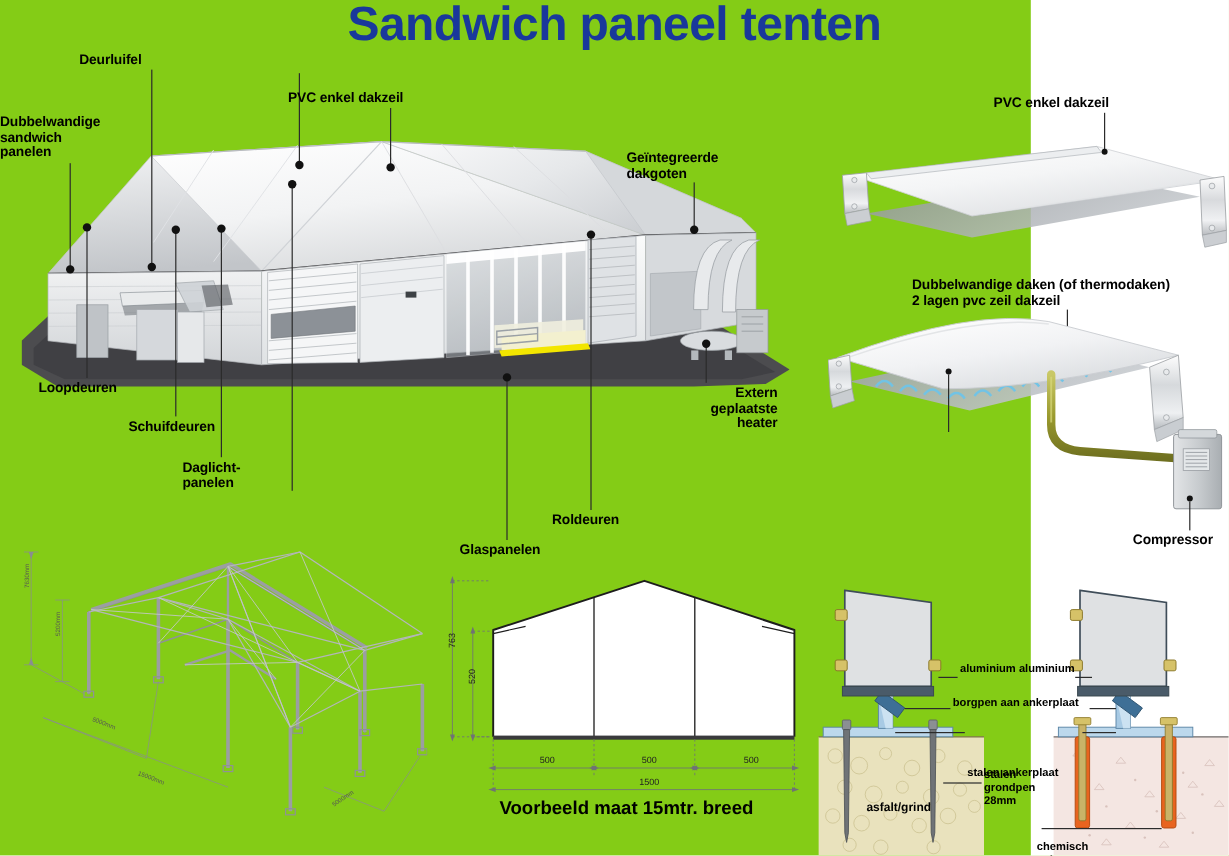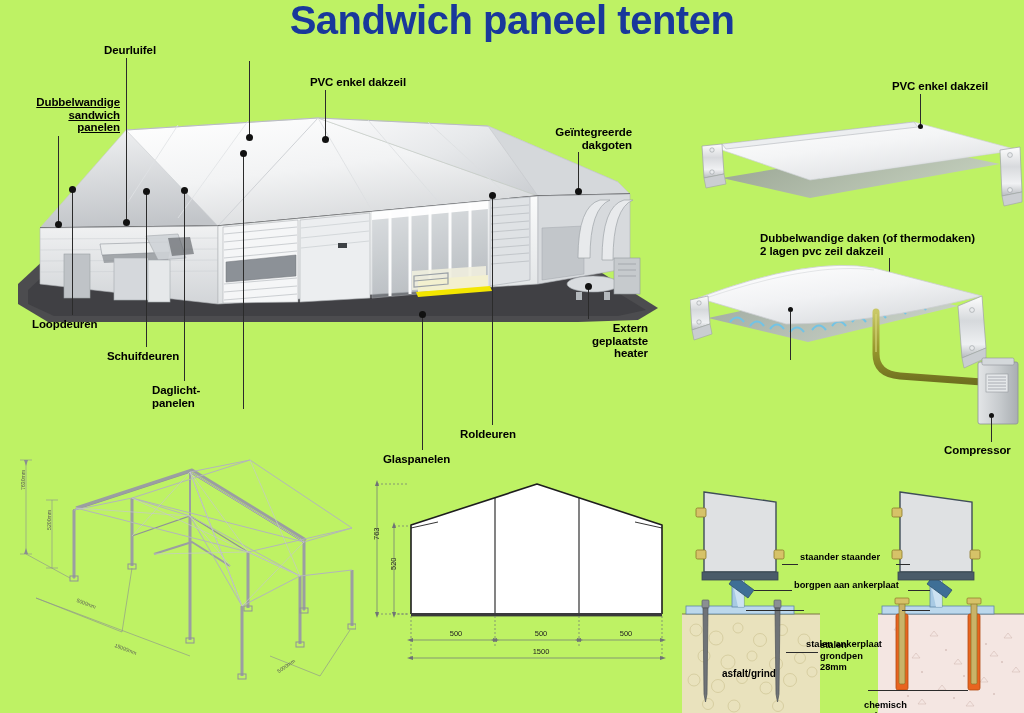--- a/index.html
+++ b/index.html
@@ -1,22 +1,22 @@
 <!DOCTYPE html>
 <html><head>
 <meta charset="utf-8">
 <style>
   html,body{margin:0;padding:0;background:#fff;}
   body{width:1024px;height:713px;overflow:hidden;
        font-family:"Liberation Sans",sans-serif;color:#000;}
-  #stage{position:relative;width:1024px;height:713px;background:#bef264;}
+  #stage{position:relative;width:859px;height:713px;background:#84cc16;}
 
   .lbl{position:absolute;font-weight:bold;font-size:11.5px;line-height:12.5px;
        color:#000;white-space:pre-line;letter-spacing:-0.1px;}
-  .lbl.c{text-align:right;}
+  .lbl.c{text-align:left;}
   .lbl.l{text-align:left;}
 
   .lead{position:absolute;background:#2b2b2b;}
   .lead.v{width:1px;}
   .dot{position:absolute;width:7px;height:7px;border-radius:50%;background:#111;}
   .dot.sm{width:5px;height:5px;}
 
   
   #title{position:absolute;left:0;top:-2px;width:1024px;text-align:center;
          font-size:40px;font-weight:bold;color:#19389b;letter-spacing:-0.5px;}
@@ -201,21 +201,21 @@
   <div class="lead v" style="left:126px;top:58px;height:165px;"></div>
   <div class="dot" style="left:123px;top:219px;"></div>
 
   <div class="lead v" style="left:249px;top:61px;height:76px;"></div>
   <div class="dot" style="left:246px;top:134px;"></div>
 
   <div class="lbl c" style="left:240px;top:76px;width:166px;">PVC enkel dakzeil</div>
   <div class="lead v" style="left:325px;top:90px;height:49px;"></div>
   <div class="dot" style="left:322px;top:136px;"></div>
 
-  <div class="lbl c" style="left:0px;top:96px;width:120px;text-decoration:underline;">Dubbelwandige
+  <div class="lbl c" style="left:0px;top:96px;width:120px;">Dubbelwandige
 sandwich
 panelen</div>
   <div class="lead v" style="left:58px;top:136px;height:89px;"></div>
   <div class="dot" style="left:55px;top:221px;"></div>
 
   <div class="lbl c" style="left:522px;top:126px;width:110px;">Geïntegreerde
 dakgoten</div>
   <div class="lead v" style="left:578px;top:152px;height:40px;"></div>
   <div class="dot" style="left:575px;top:188px;"></div>
 
@@ -512,20 +512,21 @@
     <polygon points="298,168 298,172 304,170" fill="#6f7276"></polygon>
     <polygon points="51,186 51,190 45,188" fill="#6f7276"></polygon>
     <polygon points="298,186 298,190 304,188" fill="#6f7276"></polygon>
   </svg>
   <div class="sdim" style="left:372px;top:540px;transform:rotate(-90deg);transform-origin:left top;">763</div>
   <div class="sdim" style="left:389px;top:570px;transform:rotate(-90deg);transform-origin:left top;">520</div>
   <div class="sdim" style="left:441px;top:629px;width:30px;text-align:center;">500</div>
   <div class="sdim" style="left:526px;top:629px;width:30px;text-align:center;">500</div>
   <div class="sdim" style="left:611px;top:629px;width:30px;text-align:center;">500</div>
   <div class="sdim" style="left:526px;top:647px;width:30px;text-align:center;">1500</div>
+  <div id="sectcap">Voorbeeld maat 15mtr. breed</div>
 
   <div id="anch">
 
     <svg style="position:absolute;left:0;top:0;width:160px;height:241px;" viewBox="0 0 160 241">
 
       <rect x="0" y="142" width="138" height="99" fill="#e9e2bd"></rect>
       <g stroke="#c9bf8d" stroke-width="0.6" fill="none">
         <circle cx="14" cy="158" r="6"></circle>
           <circle cx="34" cy="166" r="7"></circle>
           <circle cx="56" cy="156" r="5"></circle>
@@ -623,21 +624,21 @@
         <rect x="31" y="128" width="6" height="84" rx="1.5" fill="#c9b368" stroke="#8a7728" stroke-width="0.7"></rect>
         <rect x="27" y="126" width="14" height="6" rx="1" fill="#d6c268" stroke="#8a7728" stroke-width="0.7"></rect>
       </g>
       <g>
         <rect x="100" y="142" width="12" height="76" rx="2" fill="#e8641f" stroke="#b34a12" stroke-width="0.8"></rect>
         <rect x="103" y="128" width="6" height="84" rx="1.5" fill="#c9b368" stroke="#8a7728" stroke-width="0.7"></rect>
         <rect x="99" y="126" width="14" height="6" rx="1" fill="#d6c268" stroke="#8a7728" stroke-width="0.7"></rect>
       </g>
     </svg>
 
-    <div class="alabel" style="left:118px;top:80px;">staander staander</div>
+    <div class="alabel" style="left:118px;top:80px;">aluminium aluminium</div>
     <div class="aline" style="left:100px;top:92px;width:16px;"></div>
     <div class="aline" style="left:214px;top:92px;width:14px;"></div>
 
     <div class="alabel" style="left:112px;top:108px;">borgpen aan ankerplaat</div>
     <div class="aline" style="left:72px;top:118px;width:38px;"></div>
     <div class="aline" style="left:226px;top:118px;width:22px;"></div>
 
     <div class="alabel" style="left:124px;top:128px;margin-top:39px;">stalen ankerplaat</div>
     <div class="aline" style="left:64px;top:138px;width:58px;"></div>
     <div class="aline" style="left:220px;top:138px;width:28px;"></div>

